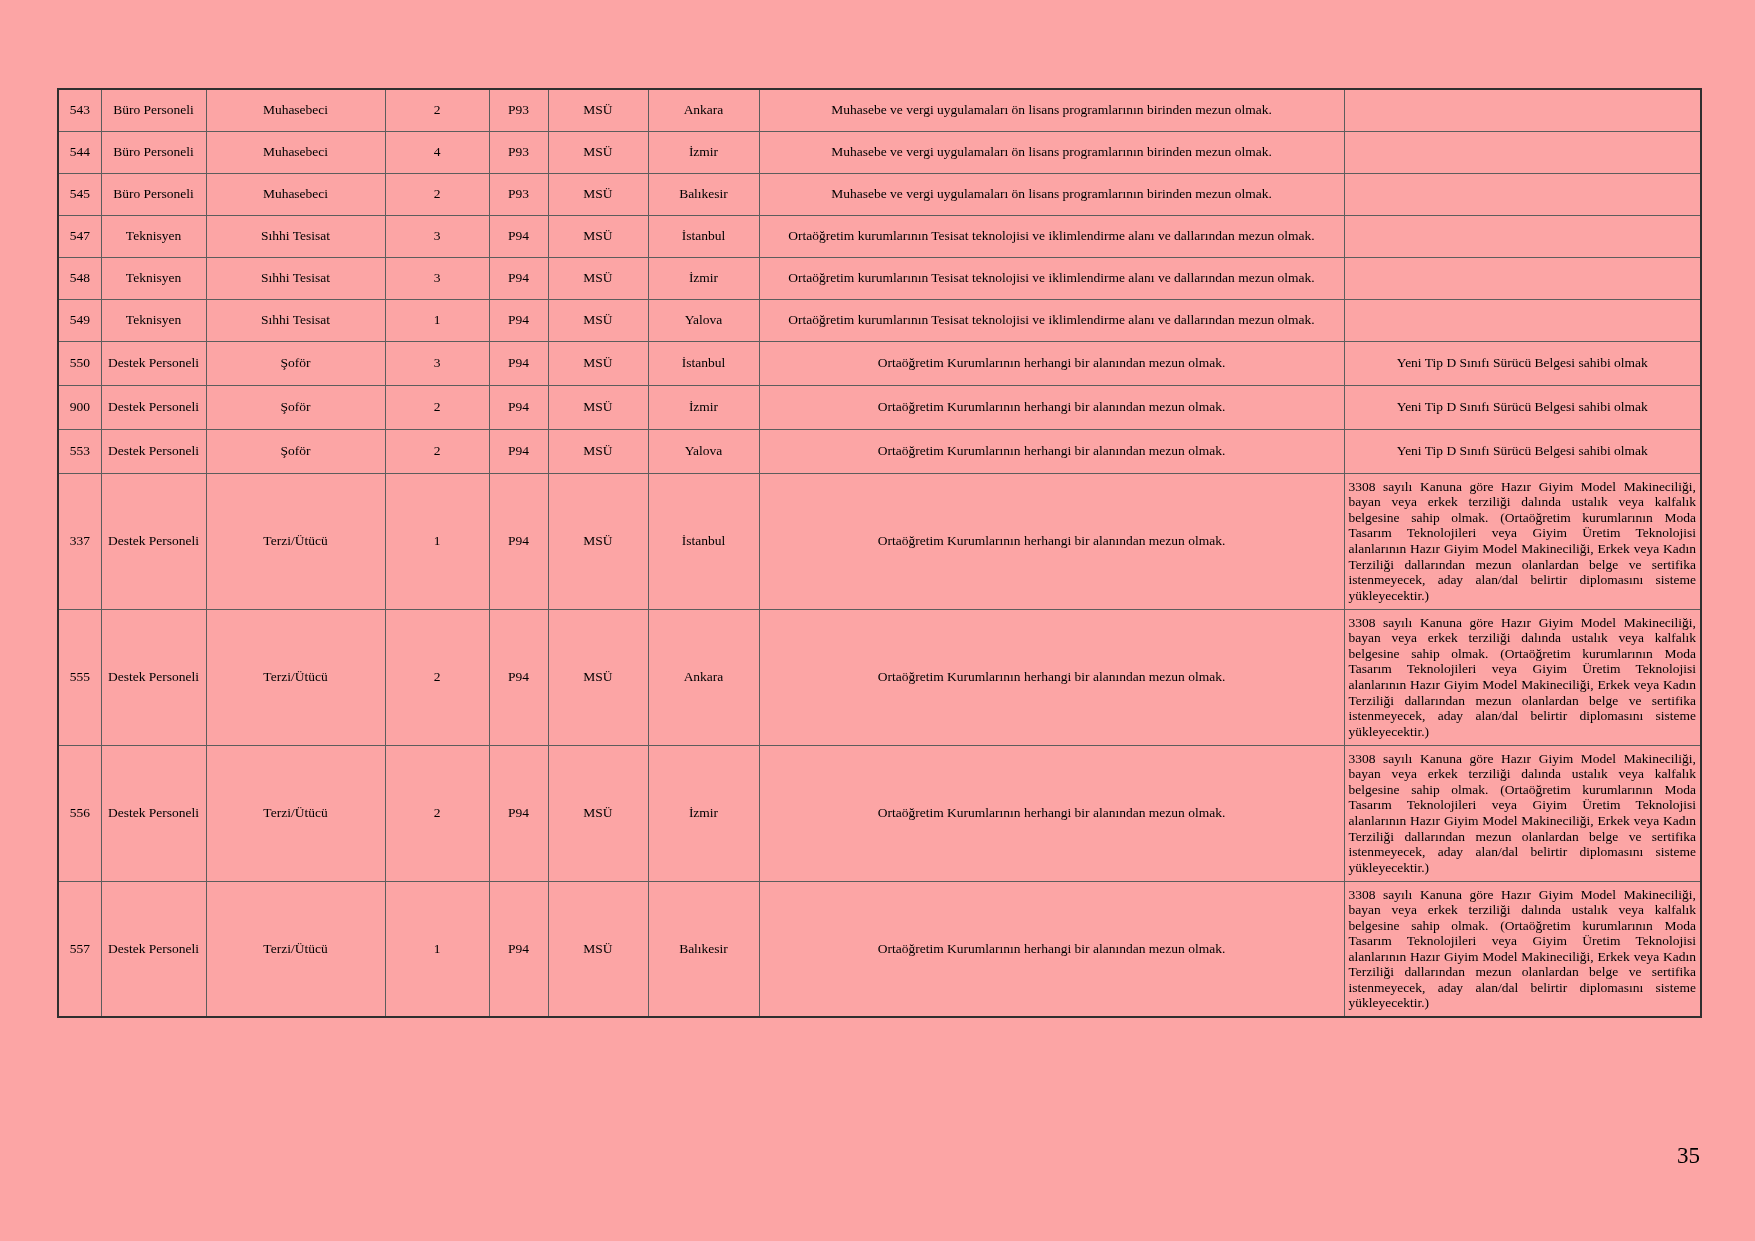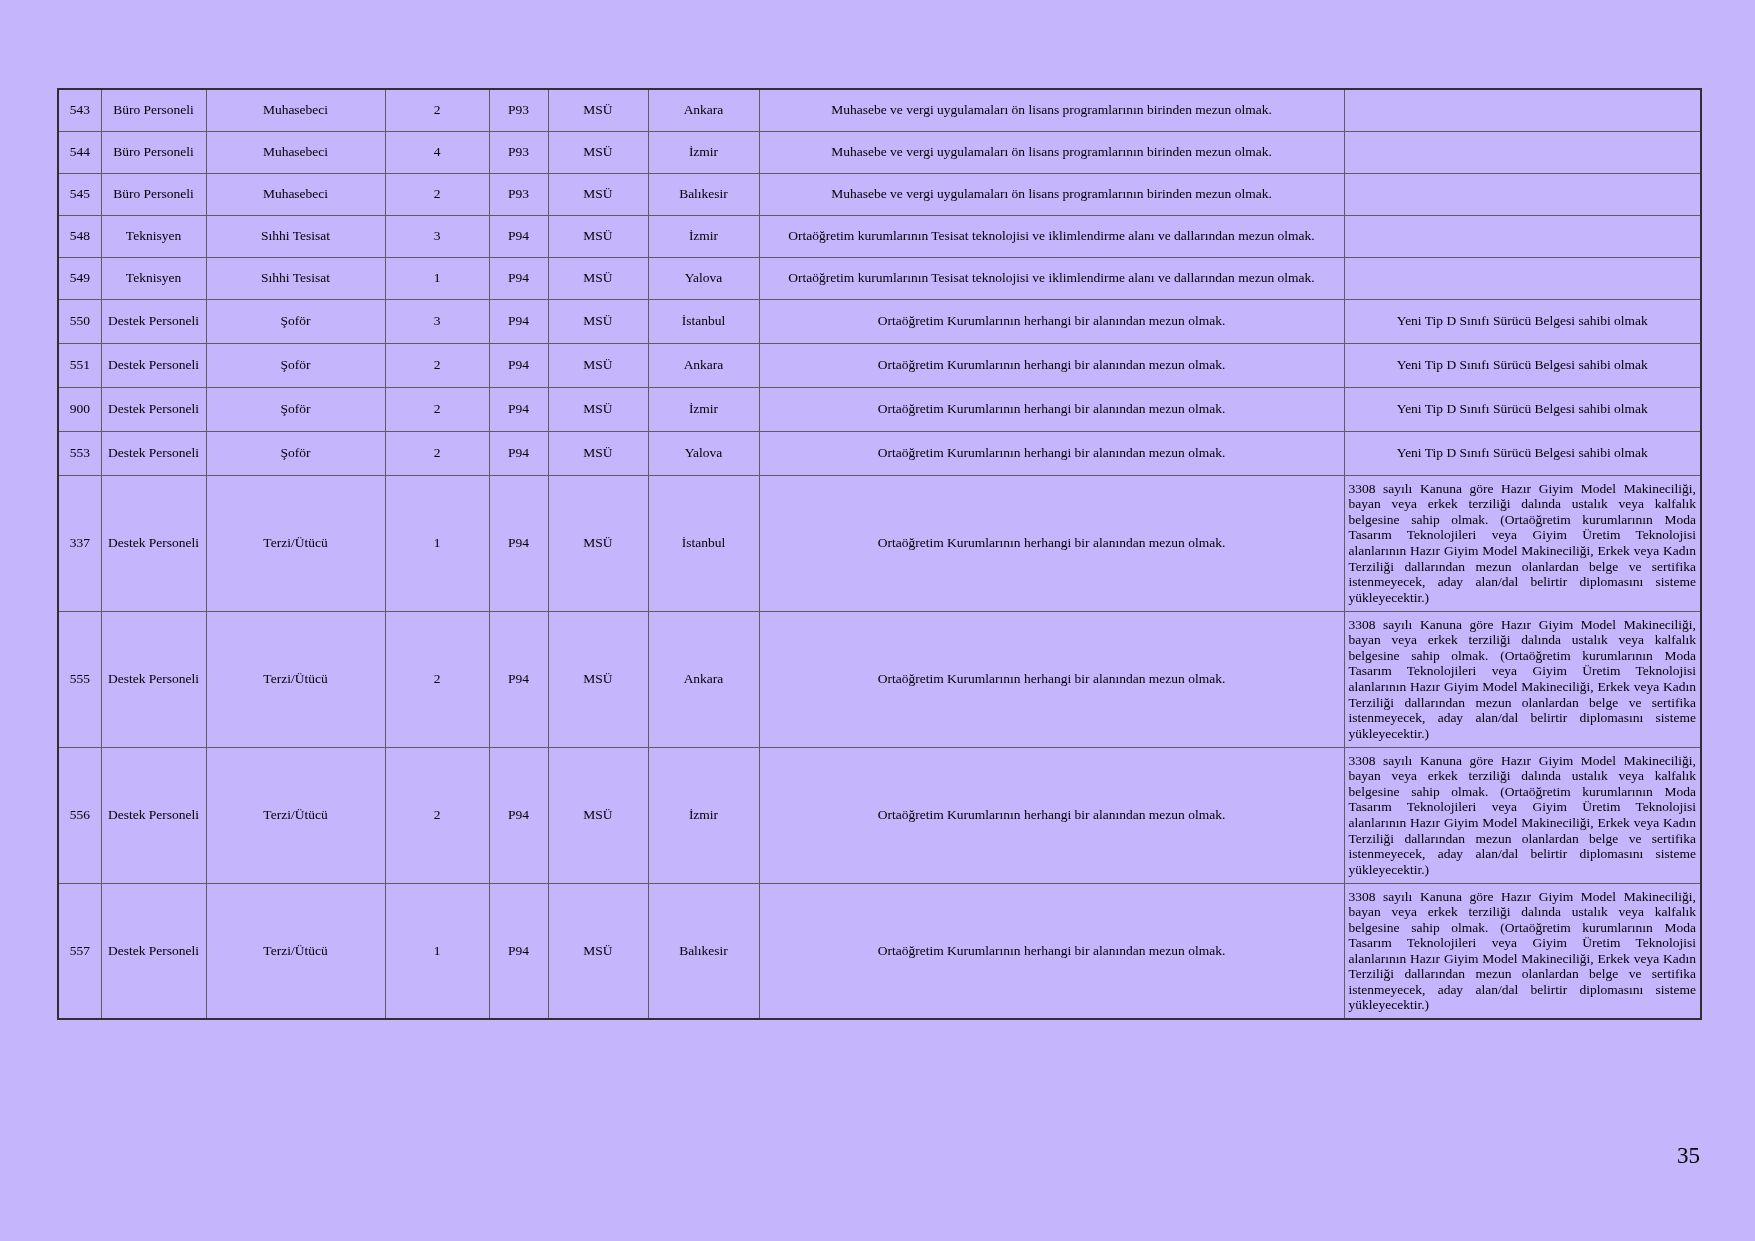--- a/index.html
+++ b/index.html
@@ -6,21 +6,21 @@
     margin: 0;
     padding: 0;
     background: #ffffff;
     font-family: "Liberation Serif", "DejaVu Serif", serif;
     color: #000000;
   }
   .page {
     position: relative;
     width: 1755px;
     height: 1241px;
-    background: #c4b5fd;
+    background: #fca5a5;
     overflow: hidden;
   }
   .table-wrap {
     position: absolute;
     left: 57px;
     top: 88px;
   }
   table.job-table {
     border-collapse: collapse;
     table-layout: fixed;
@@ -117,20 +117,31 @@
             <td class="c-position">Büro Personeli</td>
             <td class="c-title">Muhasebeci</td>
             <td class="c-count">2</td>
             <td class="c-code">P93</td>
             <td class="c-institution">MSÜ</td>
             <td class="c-city">Balıkesir</td>
             <td class="c-requirement">Muhasebe ve vergi uygulamaları ön lisans programlarının birinden mezun olmak.</td>
             <td class="c-note"></td>
           </tr>
           <tr class="short">
+            <td class="c-no">547</td>
+            <td class="c-position">Teknisyen</td>
+            <td class="c-title">Sıhhi Tesisat</td>
+            <td class="c-count">3</td>
+            <td class="c-code">P94</td>
+            <td class="c-institution">MSÜ</td>
+            <td class="c-city">İstanbul</td>
+            <td class="c-requirement">Ortaöğretim kurumlarının Tesisat teknolojisi ve iklimlendirme alanı ve dallarından mezun olmak.</td>
+            <td class="c-note"></td>
+          </tr>
+          <tr class="short">
             <td class="c-no">548</td>
             <td class="c-position">Teknisyen</td>
             <td class="c-title">Sıhhi Tesisat</td>
             <td class="c-count">3</td>
             <td class="c-code">P94</td>
             <td class="c-institution">MSÜ</td>
             <td class="c-city">İzmir</td>
             <td class="c-requirement">Ortaöğretim kurumlarının Tesisat teknolojisi ve iklimlendirme alanı ve dallarından mezun olmak.</td>
             <td class="c-note"></td>
           </tr>
@@ -150,31 +161,20 @@
             <td class="c-position">Destek Personeli</td>
             <td class="c-title">Şoför</td>
             <td class="c-count">3</td>
             <td class="c-code">P94</td>
             <td class="c-institution">MSÜ</td>
             <td class="c-city">İstanbul</td>
             <td class="c-requirement">Ortaöğretim Kurumlarının herhangi bir alanından mezun olmak.</td>
             <td class="c-note">Yeni Tip D Sınıfı Sürücü Belgesi sahibi olmak</td>
           </tr>
           <tr class="medium">
-            <td class="c-no">551</td>
-            <td class="c-position">Destek Personeli</td>
-            <td class="c-title">Şoför</td>
-            <td class="c-count">2</td>
-            <td class="c-code">P94</td>
-            <td class="c-institution">MSÜ</td>
-            <td class="c-city">Ankara</td>
-            <td class="c-requirement">Ortaöğretim Kurumlarının herhangi bir alanından mezun olmak.</td>
-            <td class="c-note">Yeni Tip D Sınıfı Sürücü Belgesi sahibi olmak</td>
-          </tr>
-          <tr class="medium">
             <td class="c-no">900</td>
             <td class="c-position">Destek Personeli</td>
             <td class="c-title">Şoför</td>
             <td class="c-count">2</td>
             <td class="c-code">P94</td>
             <td class="c-institution">MSÜ</td>
             <td class="c-city">İzmir</td>
             <td class="c-requirement">Ortaöğretim Kurumlarının herhangi bir alanından mezun olmak.</td>
             <td class="c-note">Yeni Tip D Sınıfı Sürücü Belgesi sahibi olmak</td>
           </tr>

